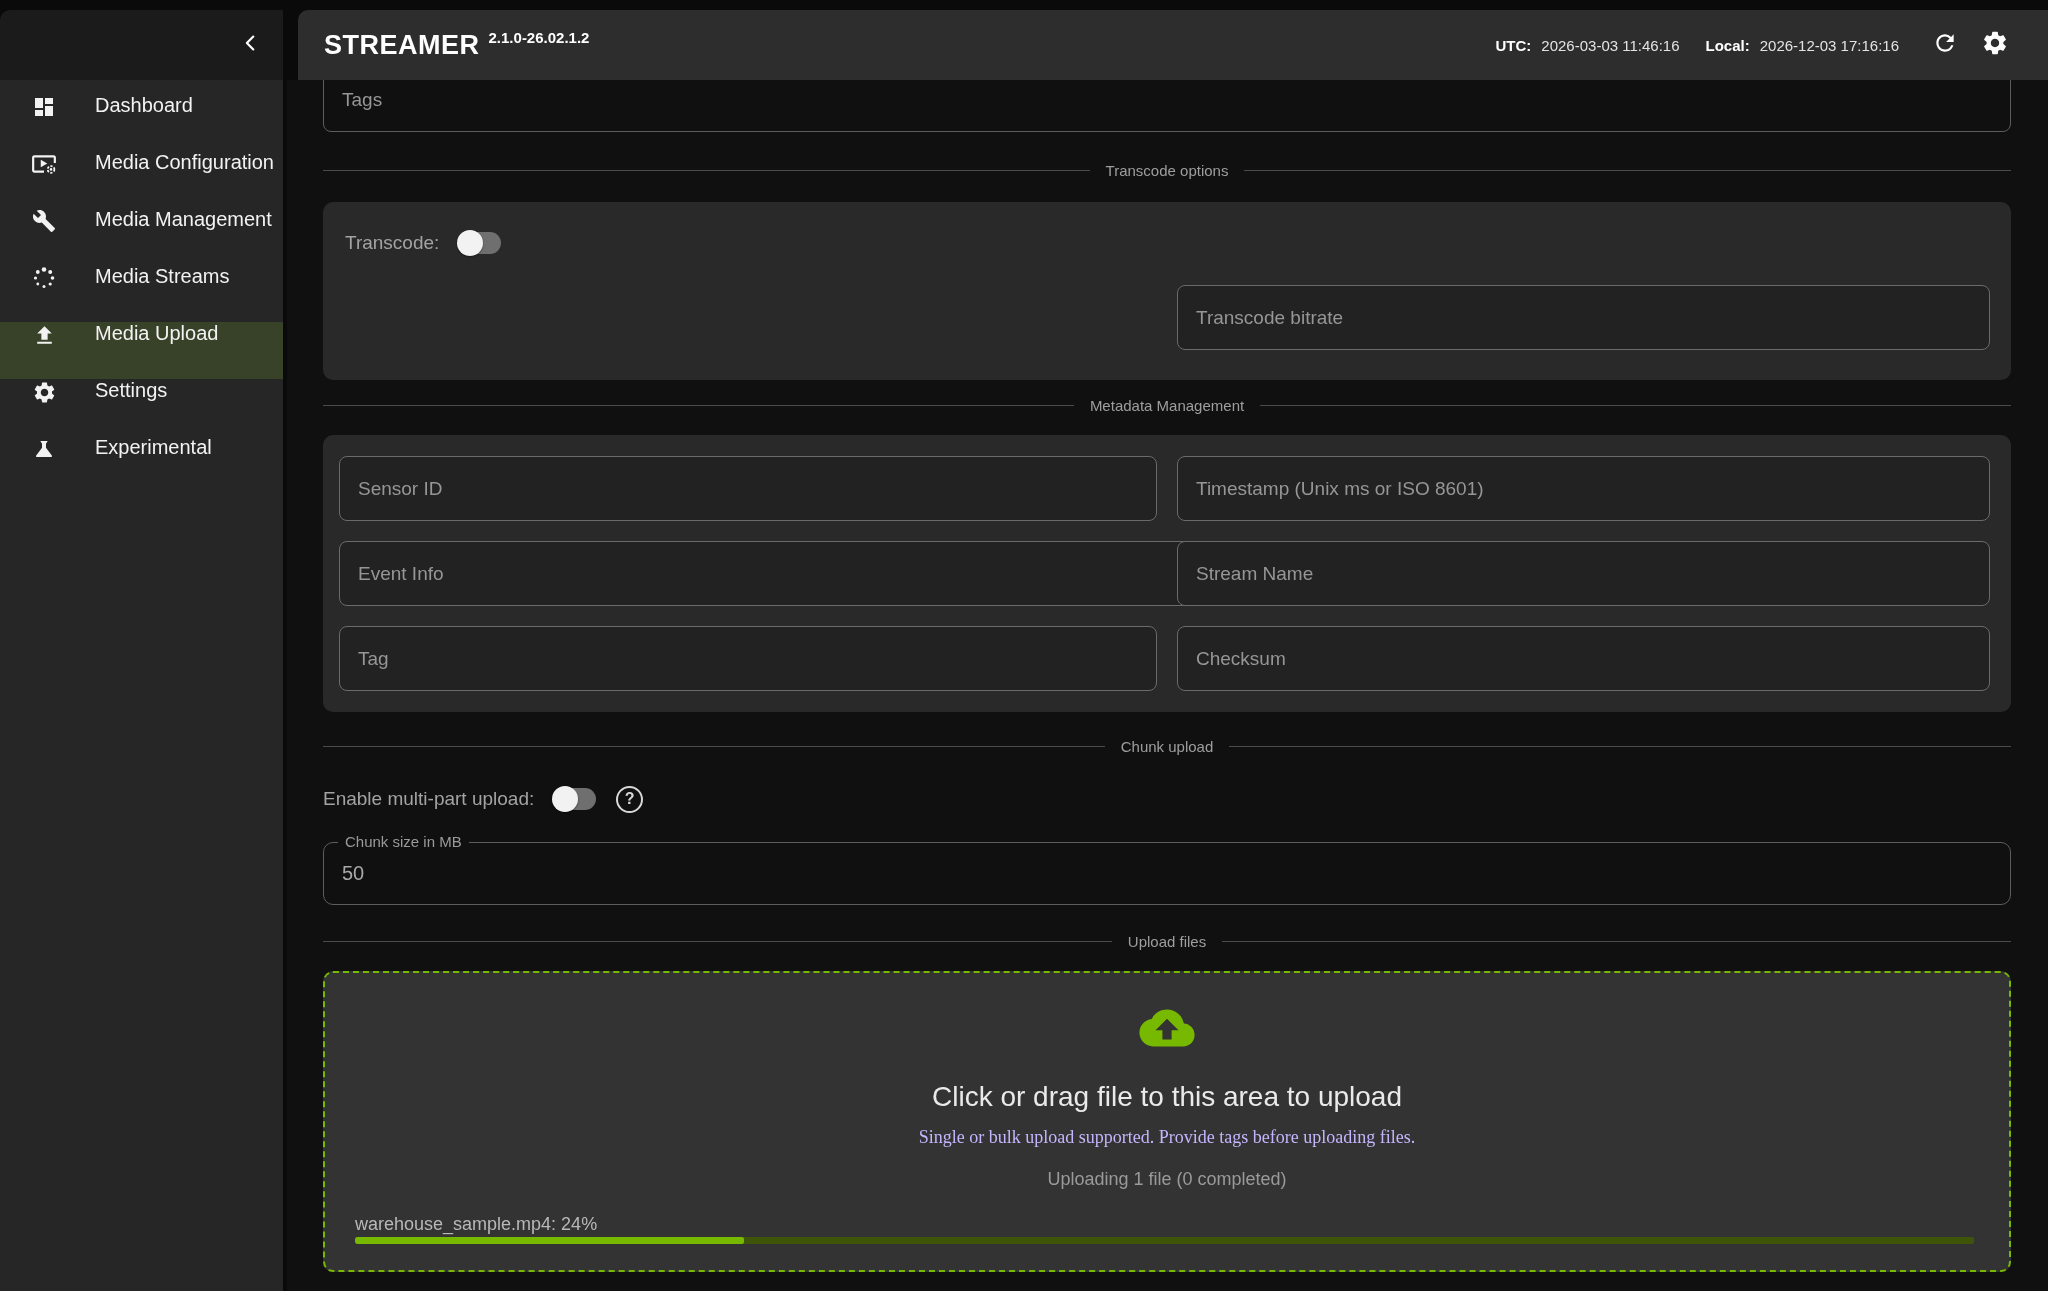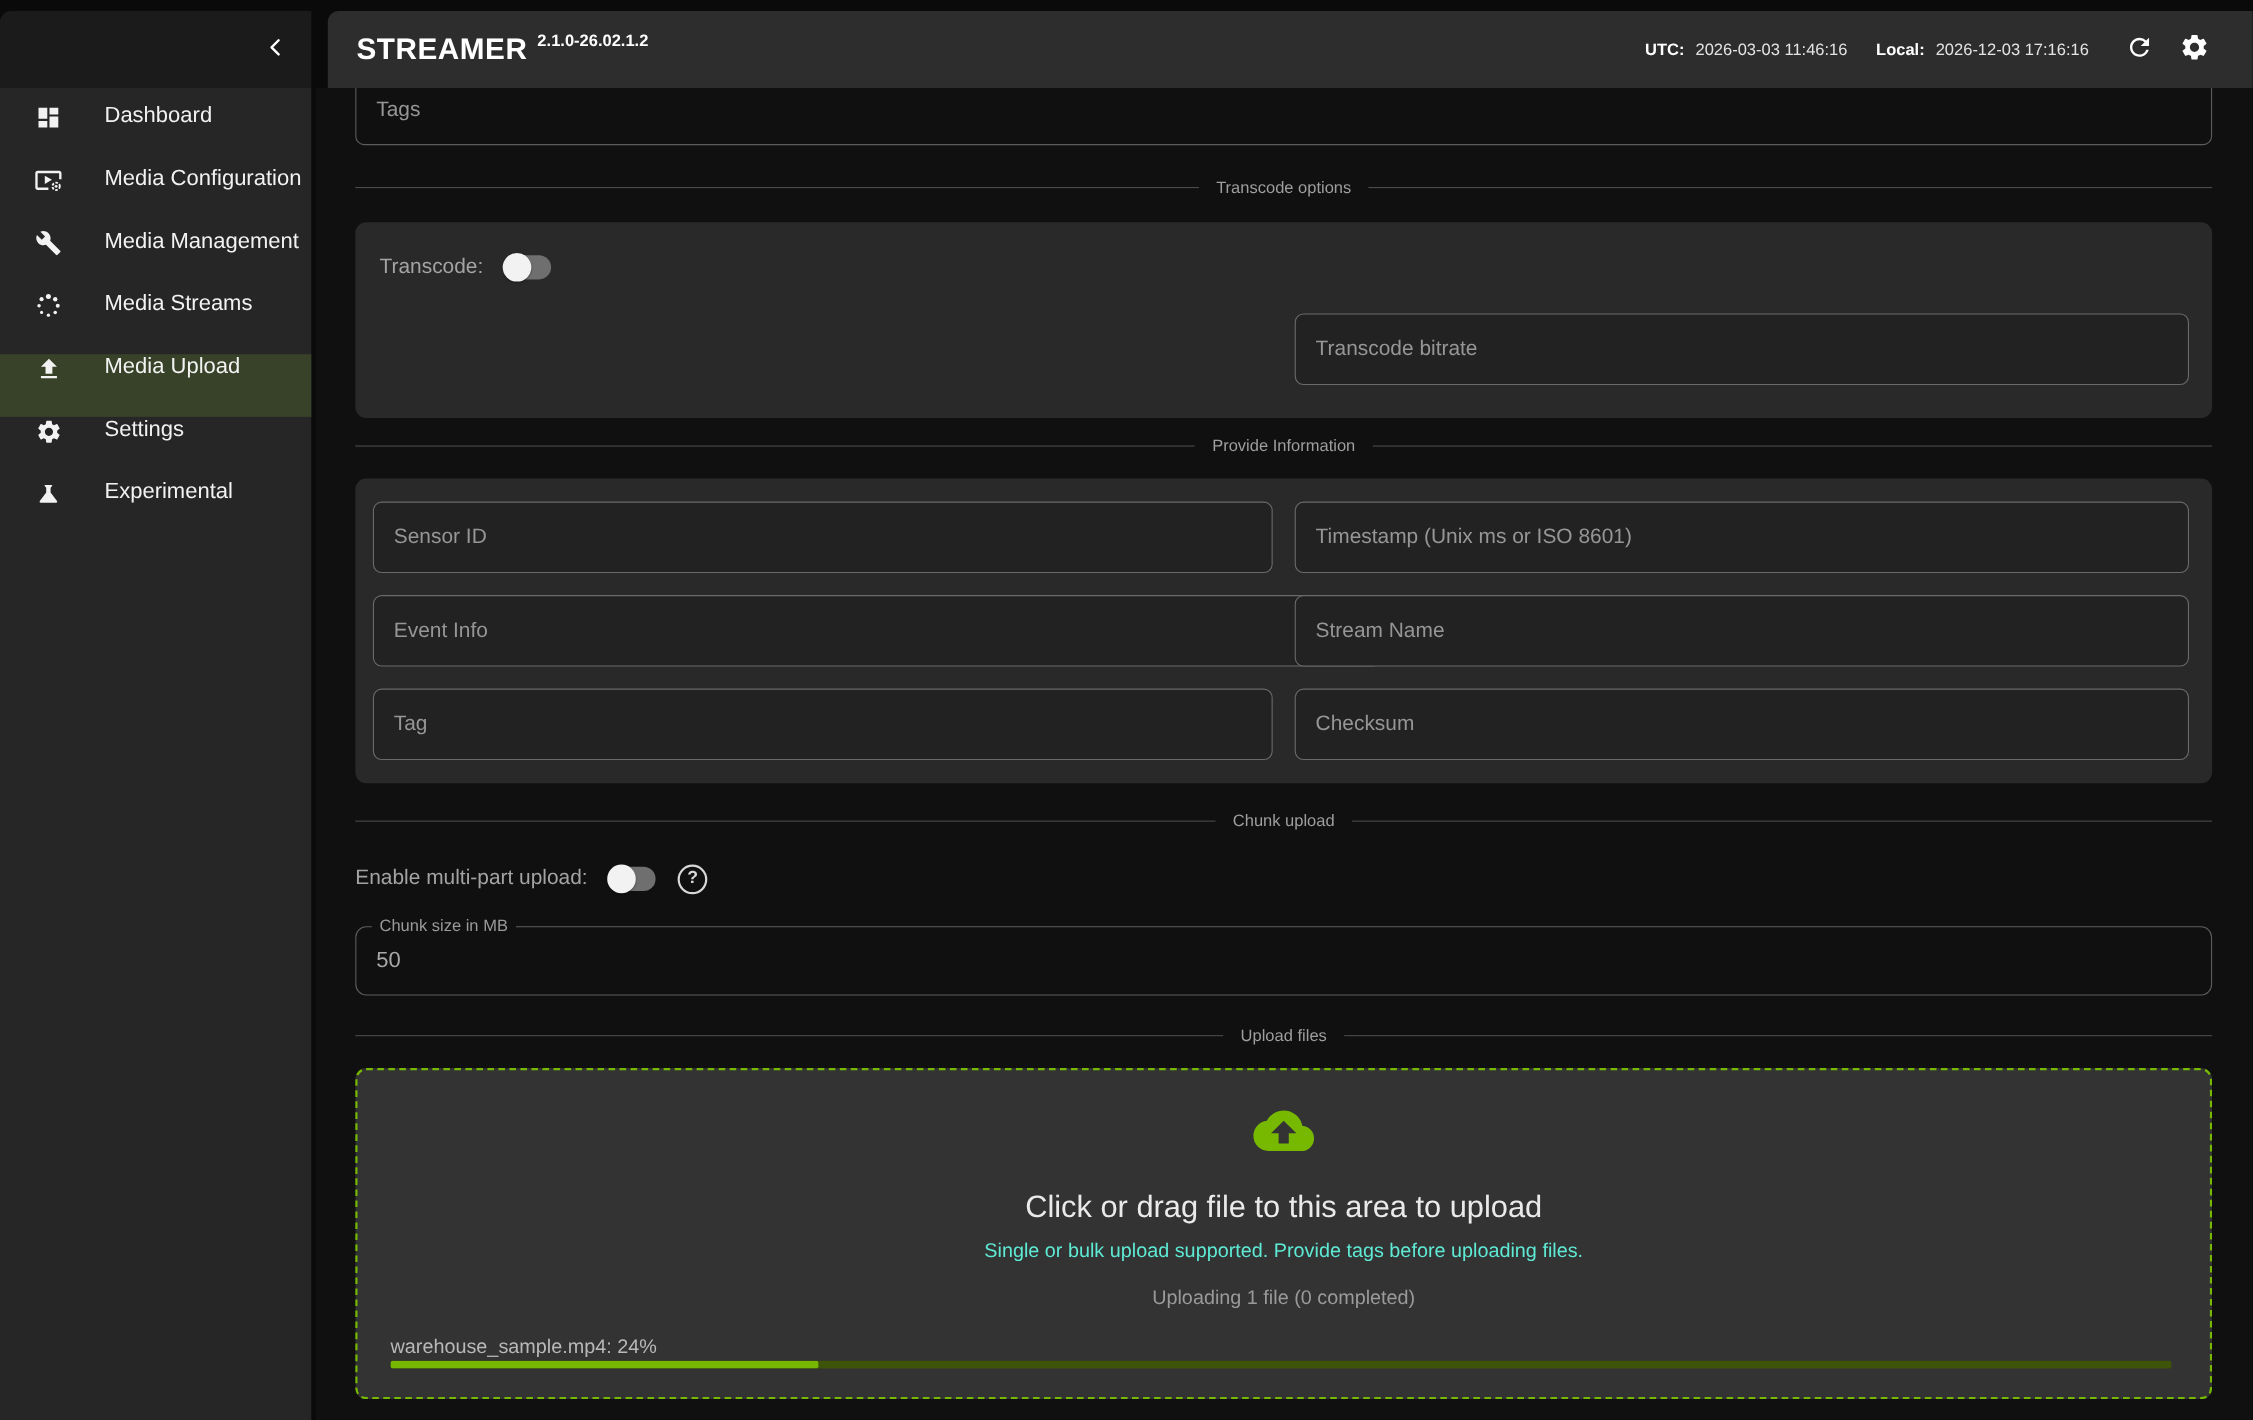--- a/index.html
+++ b/index.html
@@ -56,21 +56,21 @@
     border:1px solid #5d5d5d;border-radius:10px;}
   .chunk-legend{position:absolute;left:14px;top:-10px;background:#101010;padding:0 7px;
     color:#9a9a9a;font-size:15px;line-height:18px;}
   .chunk-input{position:absolute;left:0;top:0;width:100%;height:100%;background:transparent;border:none;
     color:#a8a8a8;font-size:20px;padding:0 18px;outline:none;font-family:"Liberation Sans","DejaVu Sans",sans-serif;}
 
   .dropzone{position:absolute;left:36px;top:891px;width:1688px;height:301px;background:#333333;
     border:2px dashed #76b900;border-radius:10px;cursor:pointer;}
   .dz-icon{position:absolute;left:0;right:0;top:32px;text-align:center;}
   .dz-main{position:absolute;left:0;right:0;top:108px;text-align:center;color:#eaeaea;font-size:28px;}
-  .dz-hint{position:absolute;left:0;right:0;top:154px;text-align:center;color:#5eead4;font-size:18px;}
+  .dz-hint{position:absolute;left:0;right:0;top:154px;text-align:center;color:#c4b5fd;font-size:18px;font-family:Liberation Serif, serif;}
   .dz-status{position:absolute;left:0;right:0;top:196px;text-align:center;color:#9a9a9a;font-size:18px;}
   .dz-file{position:absolute;left:30px;top:241px;color:#b8b8b8;font-size:18px;}
   .dz-progress{position:absolute;left:30px;top:264px;width:1619px;height:7px;background:#3e5408;border-radius:2px;overflow:hidden;}
   .dz-progress-fill{height:100%;background:#76b900;border-radius:2px;width:0;}
 </style>
 </head>
 <body>
 
 <div class="app">
 
@@ -192,21 +192,21 @@
       <div class="toggle-row" style="position:absolute;left:22px;top:26px;height:30px;">
         <span class="toggle-label">Transcode:</span>
         <div class="toggle">
             <div class="knob"></div>
           </div>
       </div>
       <input class="field panel-field" style="position: absolute; left: 854px; top: 83px; width: 813px; height: 65px;" placeholder="Transcode bitrate">
     </div>
 
     <div class="divider" style="top:313px;">
-      <span class="divider-label">Provide Information</span>
+      <span class="divider-label">Metadata Management</span>
     </div>
 
     <div class="panel" style="top:355px;height:277px;">
       <input class="field panel-field" style="position: absolute; left: 16px; top: 21px; width: 818px; height: 65px;" placeholder="Sensor ID">
       <input class="field panel-field" style="position: absolute; left: 854px; top: 21px; width: 813px; height: 65px;" placeholder="Timestamp (Unix ms or ISO 8601)">
       <input class="field panel-field" style="position: absolute; left: 16px; top: 106px; width: 917px; height: 65px;" placeholder="Event Info">
       <input class="field panel-field" style="position: absolute; left: 854px; top: 106px; width: 813px; height: 65px;" placeholder="Stream Name">
       <input class="field panel-field" style="position: absolute; left: 16px; top: 191px; width: 818px; height: 65px;" placeholder="Tag">
       <input class="field panel-field" style="position: absolute; left: 854px; top: 191px; width: 813px; height: 65px;" placeholder="Checksum">
     </div>

